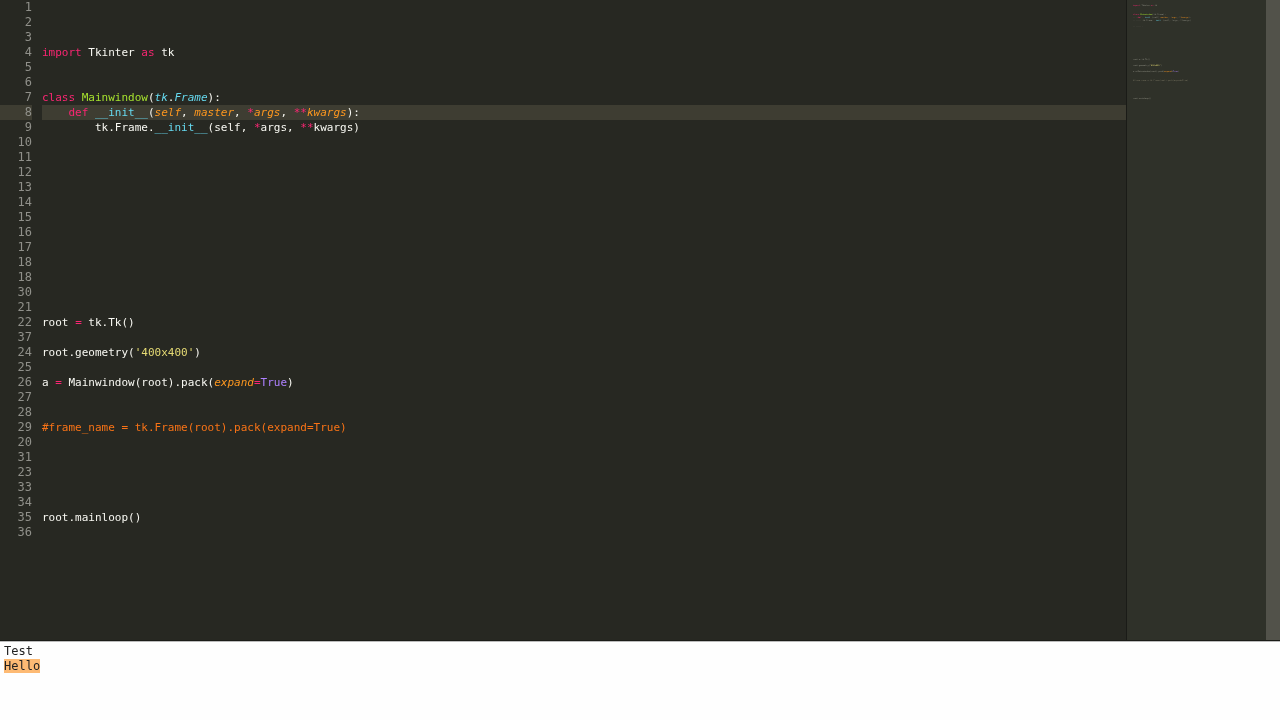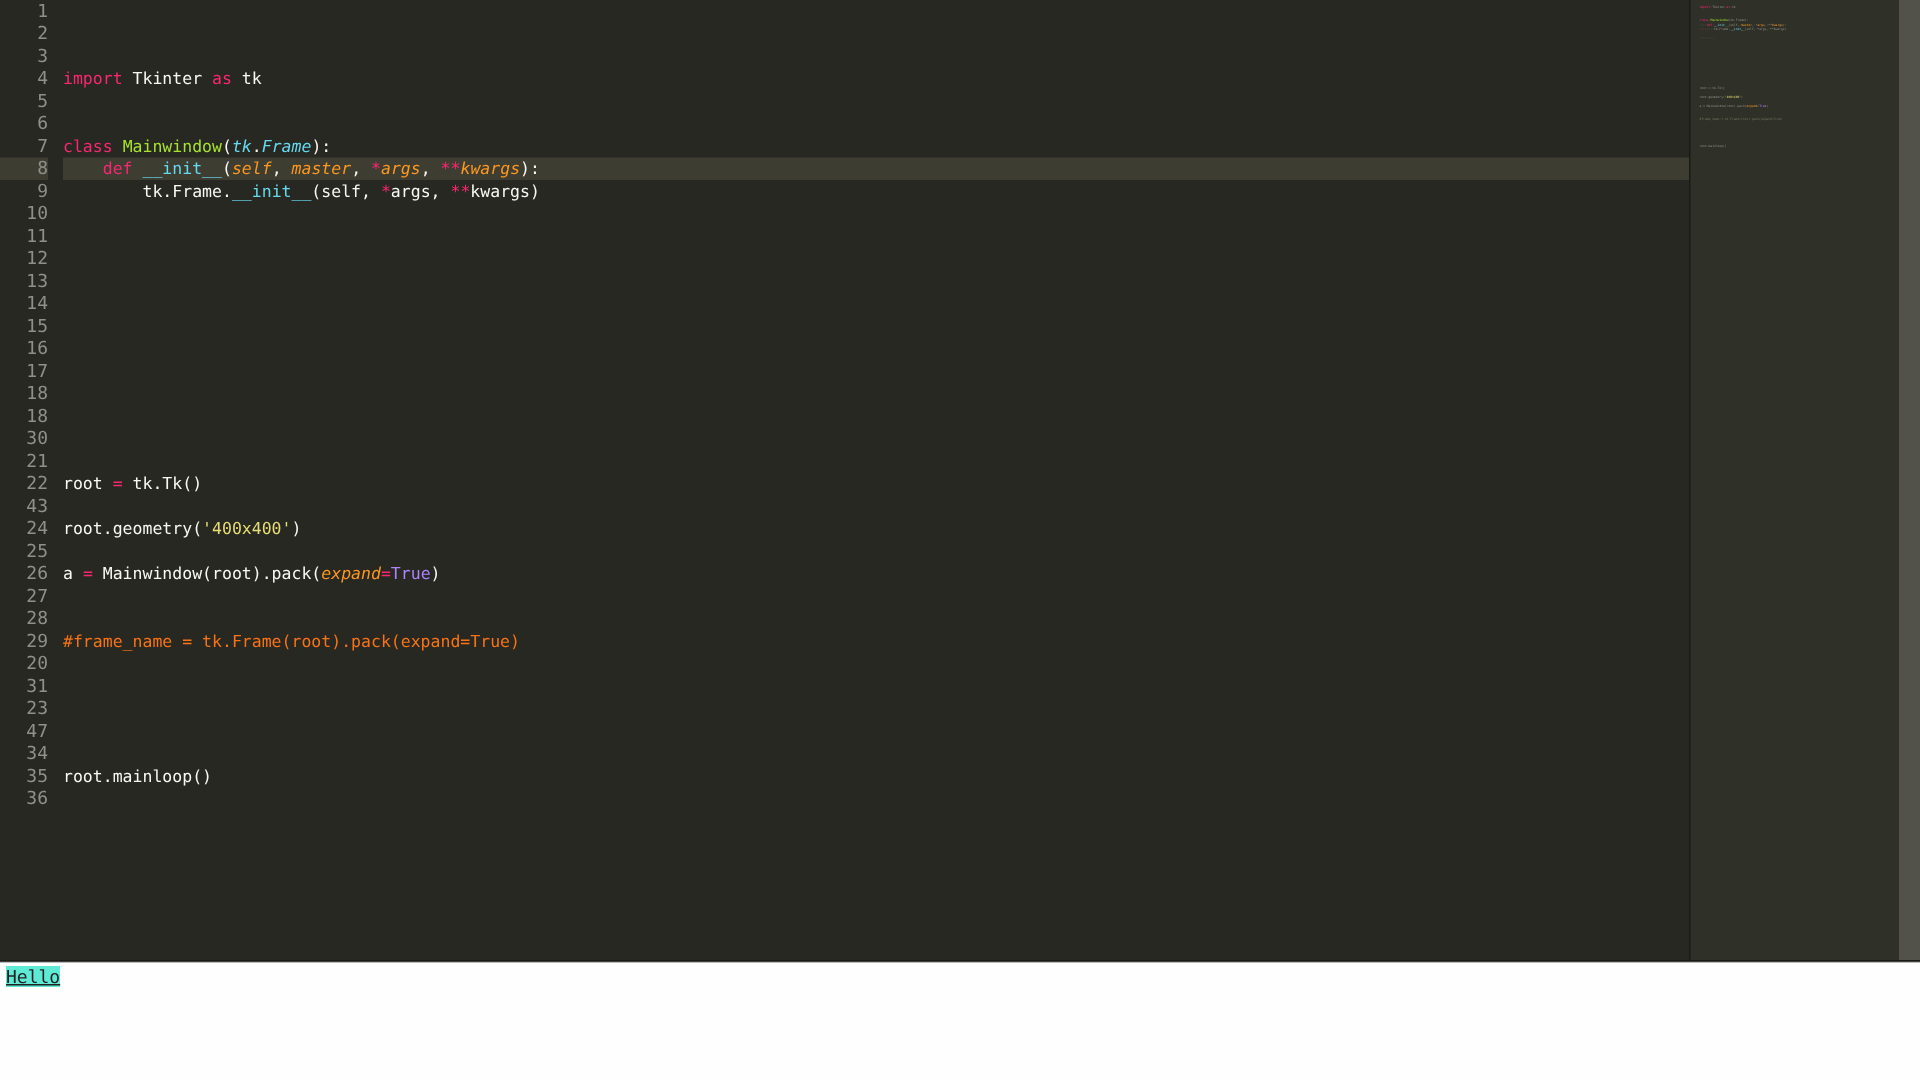--- a/index.html
+++ b/index.html
@@ -84,22 +84,21 @@
     background: #fefefe;
     color: #222;
     font-family: "Menlo","Consolas",monospace;
     font-size: 12px;
     line-height: 15px;
     padding: 2px 4px;
     height: 80px;
     border-top: 1px solid #bbb;
   }
   .console .sel {
-    background: #5eead4;
-    text-decoration: underline;
+    background: #fdba74;
   }
   .gutter-hl {
     background: #3e3d32;
   }
 </style>
 </head>
 <body>
 
 <div class="editor-wrap">
 
@@ -119,31 +118,31 @@
       <div class="ln">13</div>
       <div class="ln">14</div>
       <div class="ln">15</div>
       <div class="ln">16</div>
       <div class="ln">17</div>
       <div class="ln">18</div>
       <div class="ln">18</div>
       <div class="ln">30</div>
       <div class="ln">21</div>
       <div class="ln">22</div>
-      <div class="ln">43</div>
+      <div class="ln">37</div>
       <div class="ln">24</div>
       <div class="ln">25</div>
       <div class="ln">26</div>
       <div class="ln">27</div>
       <div class="ln">28</div>
       <div class="ln">29</div>
       <div class="ln">20</div>
       <div class="ln">31</div>
       <div class="ln">23</div>
-      <div class="ln">47</div>
+      <div class="ln">33</div>
       <div class="ln">34</div>
       <div class="ln">35</div>
       <div class="ln">36</div>
     </div>
 
   <div class="code">
     <div class="hl-line" style="top: 105px;"></div>
   <div class="line"><span class="kw">import</span><span> Tkinter </span><span class="kw">as</span><span> tk</span></div><div class="line">&nbsp;</div><div class="line">&nbsp;</div><div class="line"><span class="kw">class</span><span> </span><span class="name">Mainwindow</span><span>(</span><span class="kw2">tk</span><span>.</span><span class="kw2">Frame</span><span>):</span></div><div class="line"><span>    </span><span class="kw">def</span><span> </span><span class="fn">__init__</span><span>(</span><span class="self">self</span><span>, </span><span class="arg">master</span><span>, </span><span class="op">*</span><span class="arg">args</span><span>, </span><span class="op">**</span><span class="arg">kwargs</span><span>):</span></div><div class="line"><span>        tk.Frame.</span><span class="fn">__init__</span><span>(self, </span><span class="op">*</span><span>args, </span><span class="op">**</span><span>kwargs)</span></div><div class="line">&nbsp;</div><div class="line"><span>        </span></div><div class="line">&nbsp;</div><div class="line">&nbsp;</div><div class="line">&nbsp;</div><div class="line">&nbsp;</div><div class="line">&nbsp;</div><div class="line">&nbsp;</div><div class="line">&nbsp;</div><div class="line">&nbsp;</div><div class="line">&nbsp;</div><div class="line">&nbsp;</div><div class="line"><span>root </span><span class="op">=</span><span> tk.Tk()</span></div><div class="line">&nbsp;</div><div class="line"><span>root.geometry(</span><span class="str">'400x400'</span><span>)</span></div><div class="line">&nbsp;</div><div class="line"><span>a </span><span class="op">=</span><span> Mainwindow(root).pack(</span><span class="arg">expand</span><span class="op">=</span><span class="bool">True</span><span>)</span></div><div class="line">&nbsp;</div><div class="line">&nbsp;</div><div class="line"><span class="cmt">#frame_name = tk.Frame(root).pack(expand=True)</span></div><div class="line">&nbsp;</div><div class="line">&nbsp;</div><div class="line">&nbsp;</div><div class="line">&nbsp;</div><div class="line">&nbsp;</div><div class="line"><span>root.mainloop()</span></div><div class="line">&nbsp;</div><div class="line">&nbsp;</div><div class="line">&nbsp;</div><div class="line">&nbsp;</div></div>
 
   <div class="minimap">
@@ -184,14 +183,15 @@
       <div class="mline"></div>
       <div class="mline"></div>
     </div>
 
   <div class="scrollbar-track">
     <div class="scrollbar-thumb"></div>
   </div>
 </div>
 
 <div class="console">
+    <div>Test</div>
     <div><span class="sel">Hello</span></div>
   </div>
 
 </body></html>

